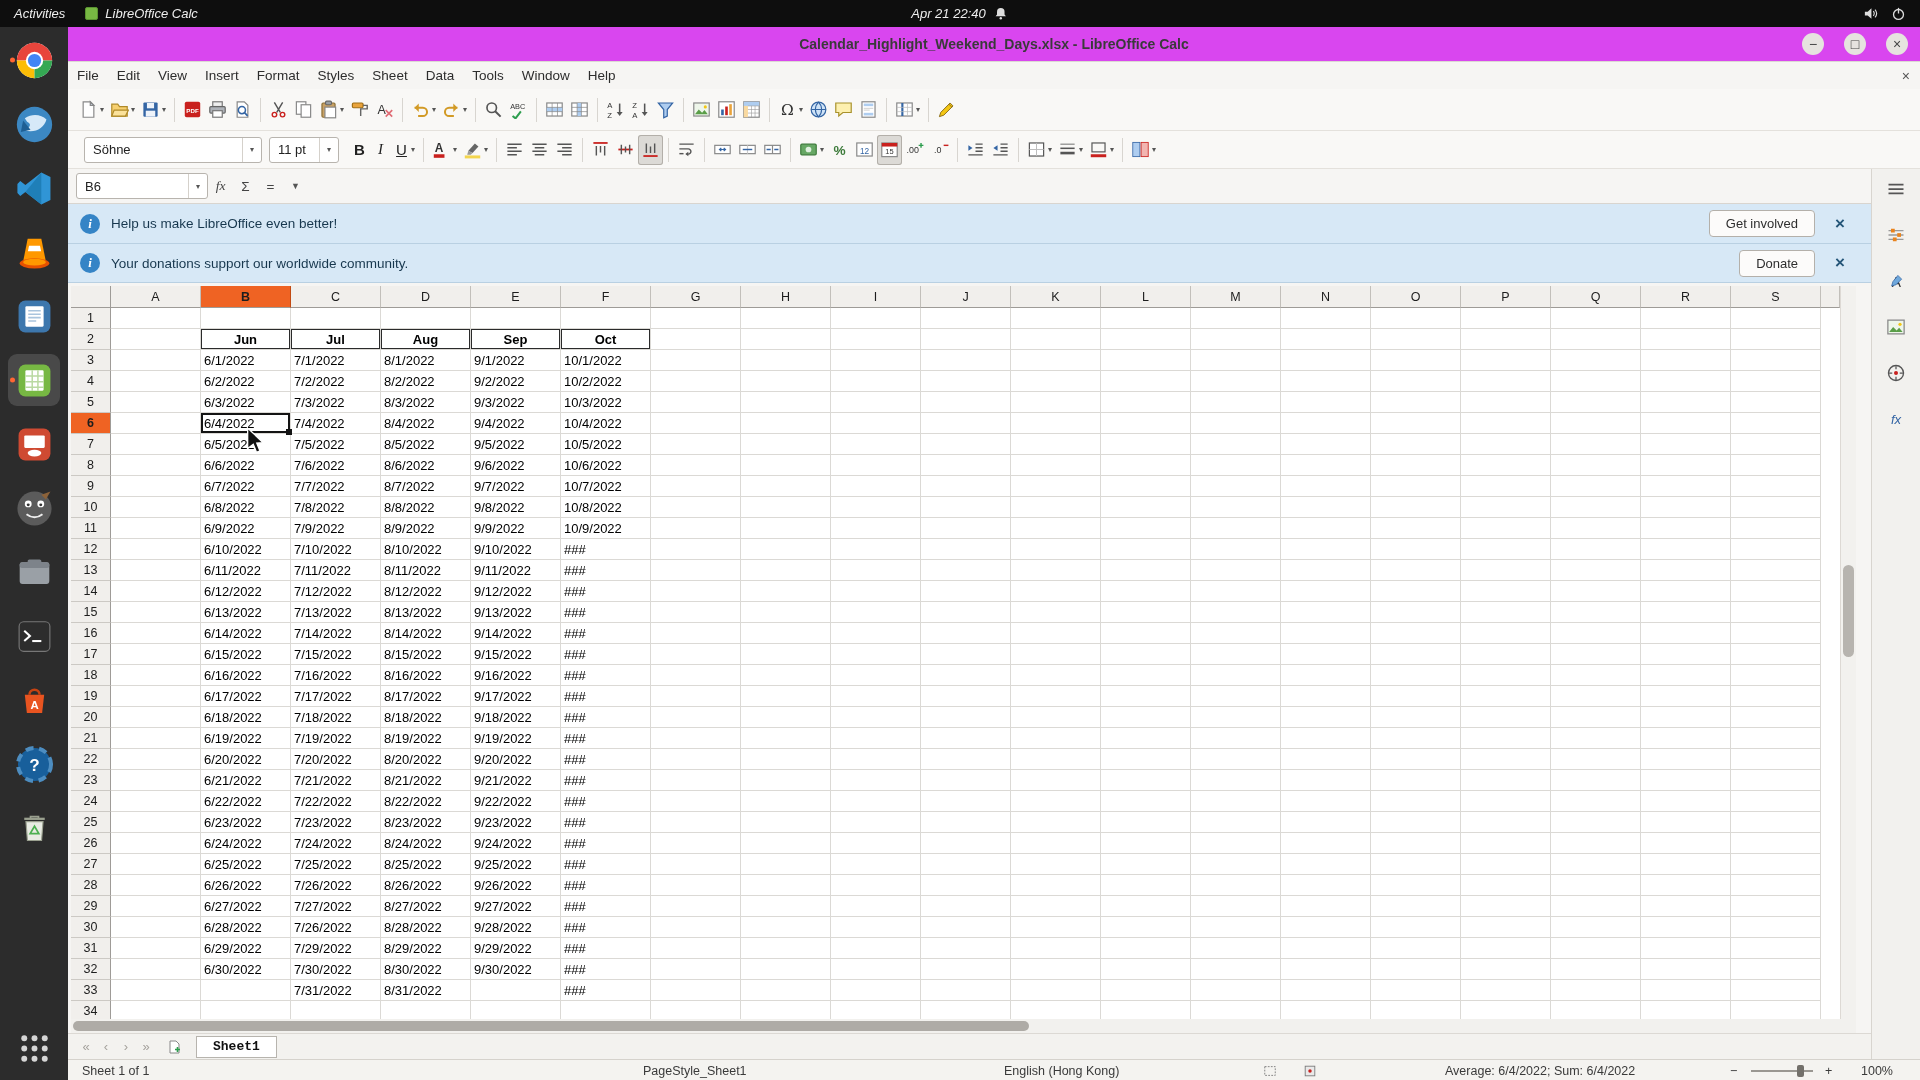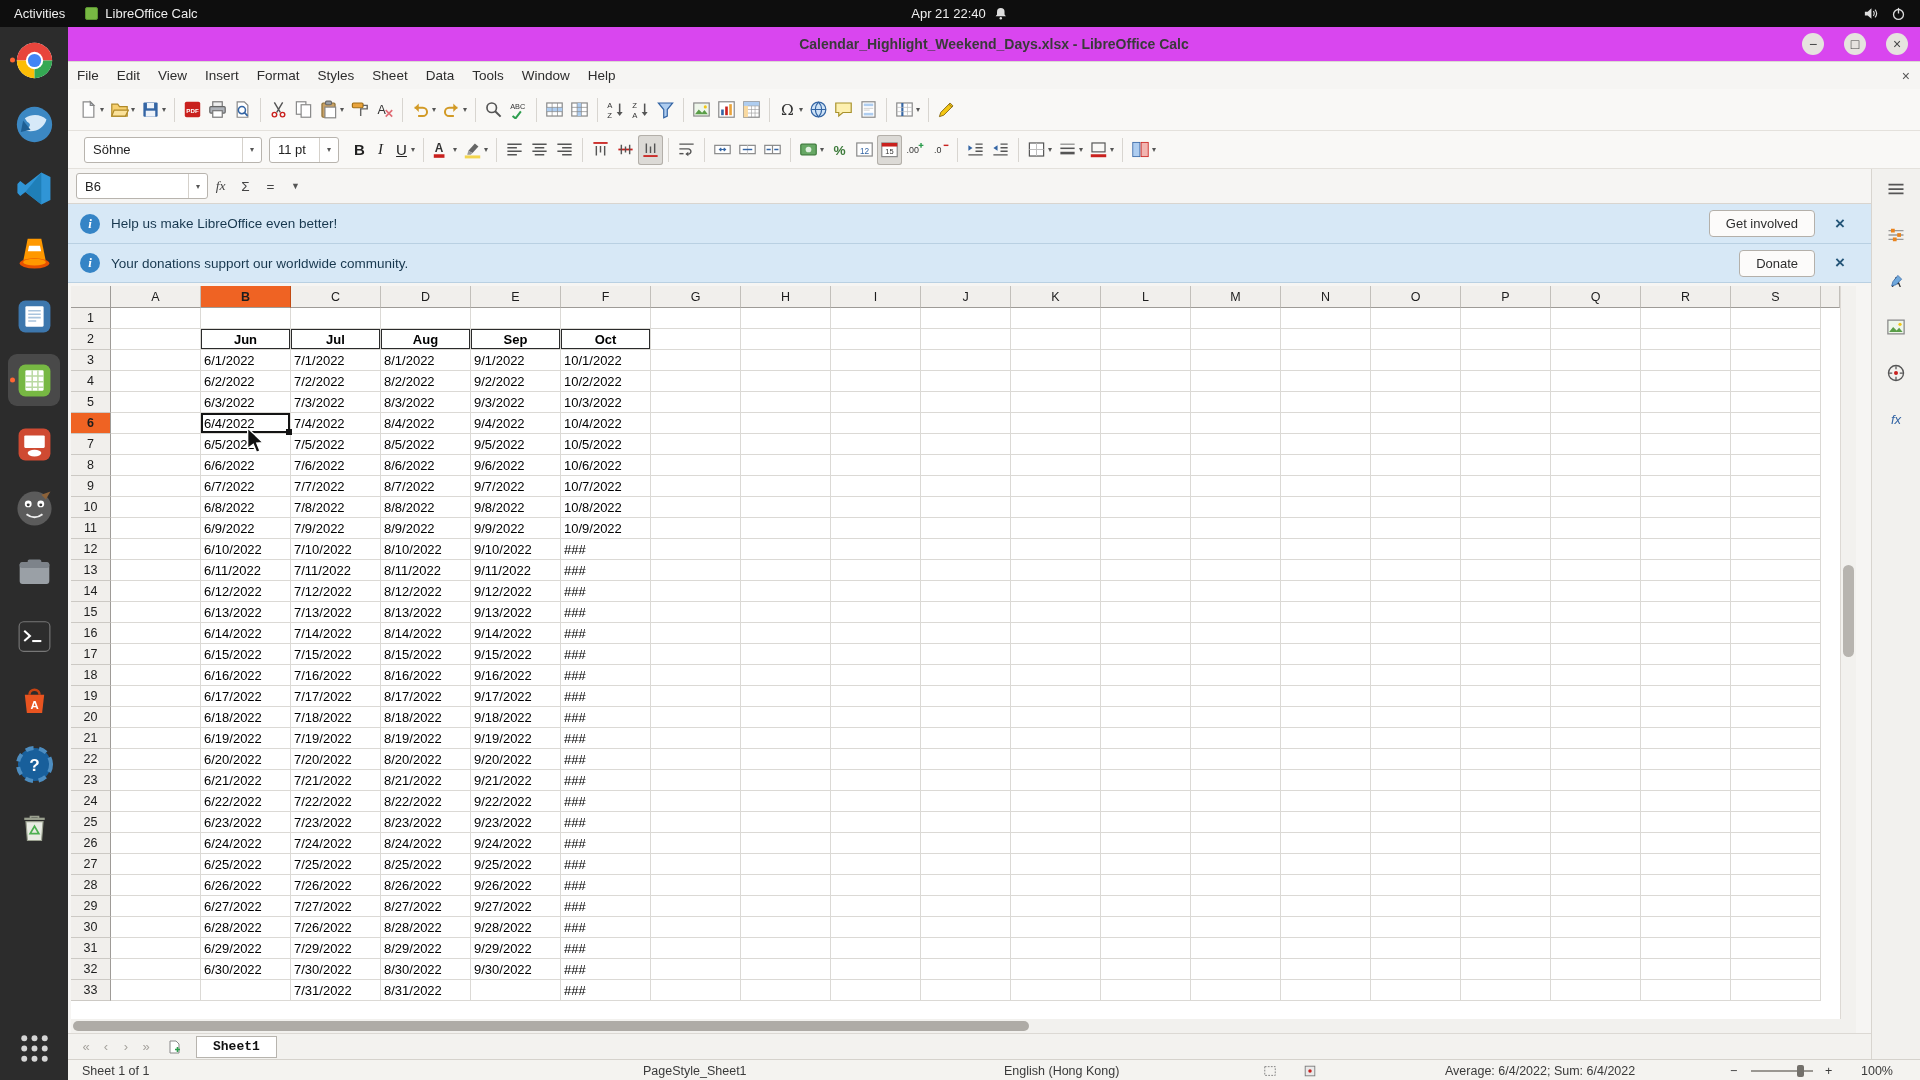--- a/index.html
+++ b/index.html
@@ -1,20 +1,20 @@
 <!DOCTYPE html>
 <html style="--accent: #ef6323; --info-bar: #d7e8f6; --sel-border: #141414;"><head>
 <meta charset="utf-8">
 <style>
   *{box-sizing:border-box;margin:0;padding:0;}
   html,body{width:1920px;height:1080px;overflow:hidden;}
   body{position:relative;font-family:"Liberation Sans",sans-serif;background:#fff;}
 
   
-  #system-bar{position:absolute;left:0;top:0;width:1920px;height:27px;background:#0e0e0e;color:#eee;display:flex;align-items:center;font-size:13px;z-index:50;}
+  #system-bar{position:absolute;left:0;top:0;width:1920px;height:27px;background:#0e0e0e;color:#eee;display:flex;align-items:center;font-size:13px;z-index:50;font-style:italic;}
   .sys-left{display:flex;align-items:center;gap:20px;padding-left:14px;}
   .sys-app{display:flex;align-items:center;gap:7px;}
   .mini-calc{width:13px;height:13px;background:#77b843;border-radius:2px;display:inline-block;border:1px solid #5a9330;}
   .sys-center{position:absolute;left:50%;transform:translateX(-50%);display:flex;align-items:center;gap:8px;}
   .sys-right{margin-left:auto;display:flex;gap:13px;padding-right:14px;align-items:center;}
   .sys-right svg,.sys-center svg{width:15px;height:15px;}
 
   
   #dock{position:absolute;left:0;top:27px;width:68px;height:1053px;background:rgba(35,35,35,.96);display:flex;flex-direction:column;align-items:center;padding:7px 0 6px;gap:12px;z-index:40;}
   .dock-item{width:52px;height:52px;position:relative;display:flex;align-items:center;justify-content:center;border-radius:9px;flex:0 0 auto;}
@@ -1441,20 +1441,42 @@
           <div class="cell"></div>
           <div class="cell"></div>
           <div class="cell"></div>
           <div class="cell"></div>
           <div class="cell"></div>
           <div class="cell"></div>
           <div class="cell"></div>
           <div class="cell"></div>
           <div class="cell"></div>
         </div>
+        <div class="grow">
+          <div class="rh">34</div>
+          <div class="cell"></div>
+          <div class="cell"></div>
+          <div class="cell"></div>
+          <div class="cell"></div>
+          <div class="cell"></div>
+          <div class="cell"></div>
+          <div class="cell"></div>
+          <div class="cell"></div>
+          <div class="cell"></div>
+          <div class="cell"></div>
+          <div class="cell"></div>
+          <div class="cell"></div>
+          <div class="cell"></div>
+          <div class="cell"></div>
+          <div class="cell"></div>
+          <div class="cell"></div>
+          <div class="cell"></div>
+          <div class="cell"></div>
+          <div class="cell"></div>
+        </div>
       </div>
   </div>
 
   <div id="vscroll">
       <div class="vthumb"></div>
     </div>
   <div id="hscroll">
       <div class="hthumb"></div>
     </div>
 

